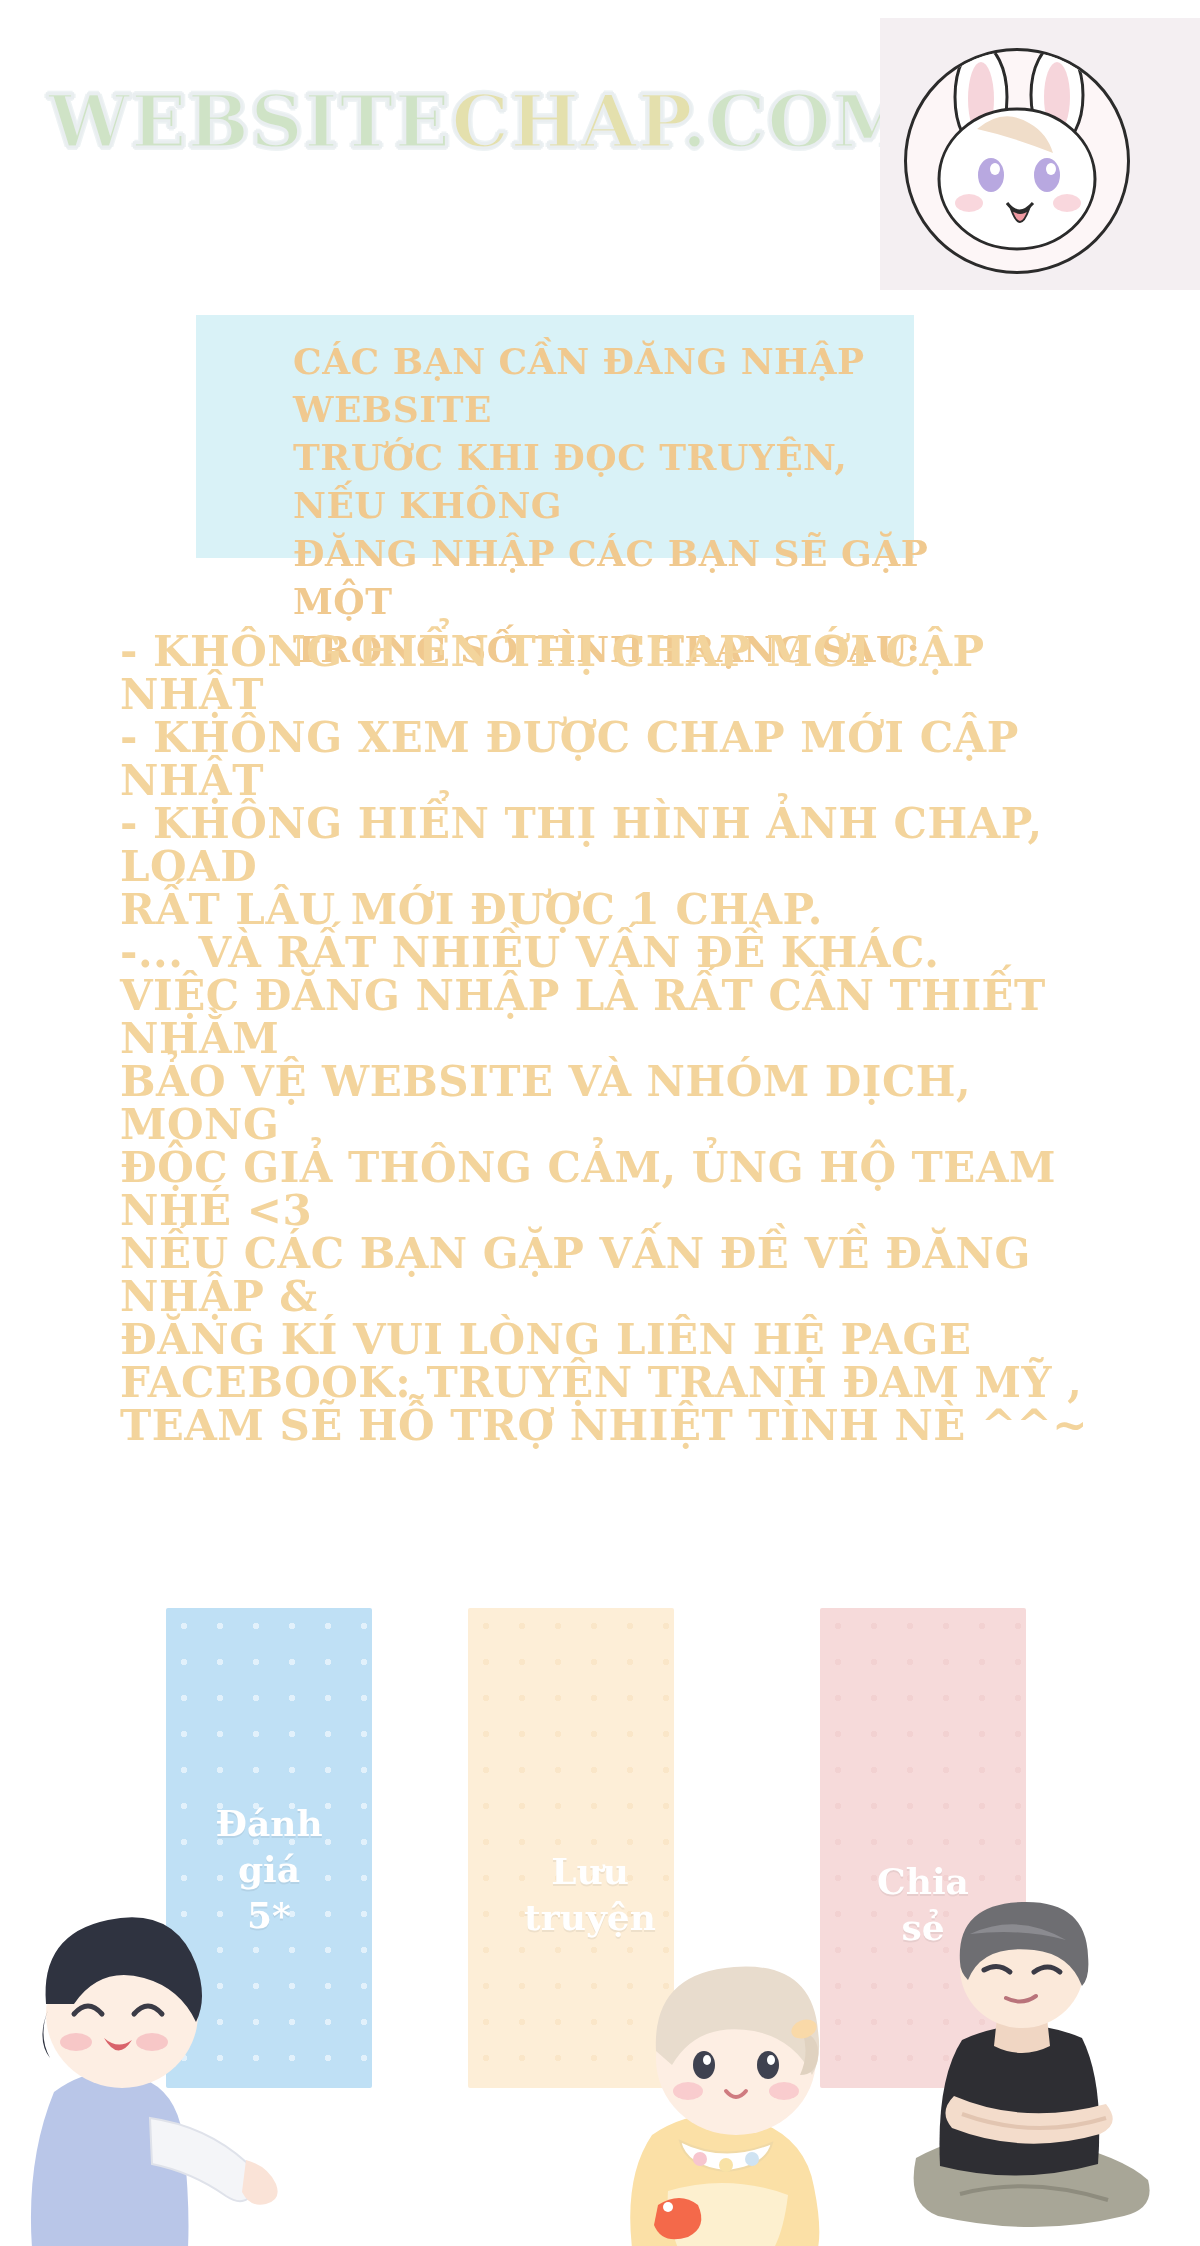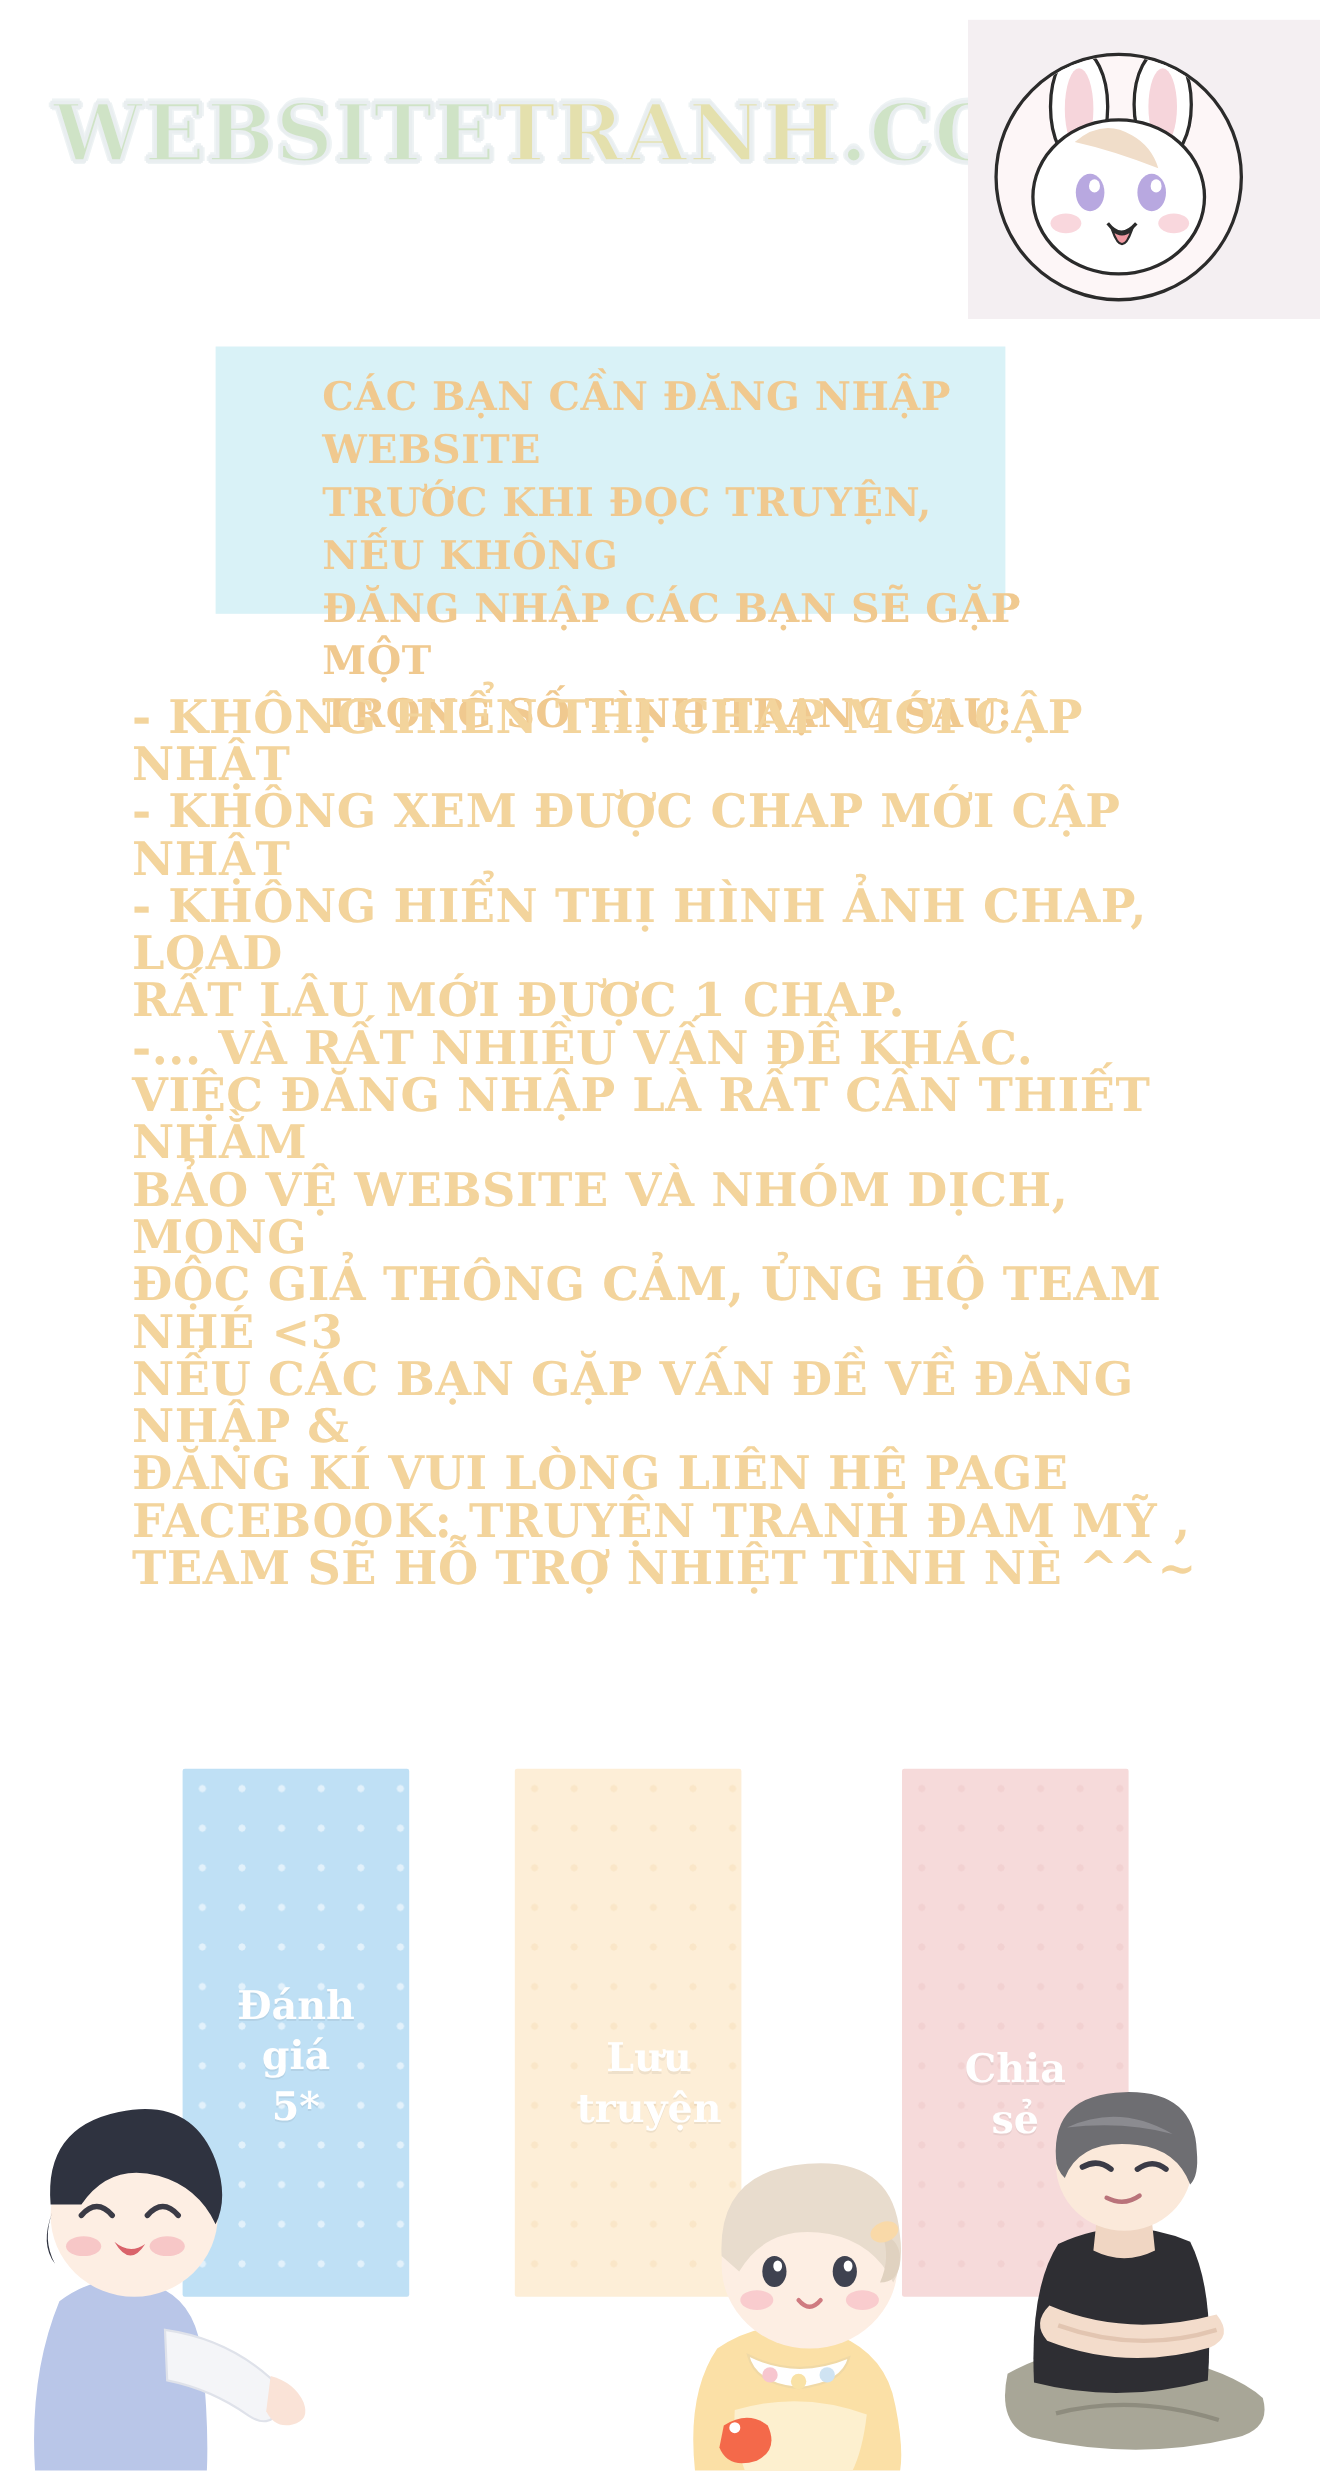--- a/index.html
+++ b/index.html
@@ -157,21 +157,21 @@
   .char-boy   { left: 18px;  top: 1882px; width: 290px; height: 366px; }
   .char-girl  { left: 608px; top: 1955px; width: 270px; height: 293px; }
   .char-man   { left: 900px; top: 1900px; width: 270px; height: 348px; }
 </style>
 </head>
 <body>
 
 <div class="header">
 
   <div class="logo-text">
-    <span class="g1">WEBSITE</span><span class="g2">TRANH</span><span class="g3">.COM</span>
+    <span class="g1">WEBSITE</span><span class="g2">CHAP</span><span class="g3">.COM</span>
   </div>
 
   <div class="avatar-box">
     <div class="avatar-circle">
       <svg class="bunny-svg" width="220" height="220" viewBox="0 0 220 220">
 
         <ellipse cx="74" cy="46" rx="26" ry="52" fill="#ffffff" stroke="#2b2b2b" stroke-width="3"></ellipse>
         <ellipse cx="74" cy="48" rx="13" ry="37" fill="#f6d5db"></ellipse>
         <ellipse cx="150" cy="44" rx="26" ry="50" fill="#ffffff" stroke="#2b2b2b" stroke-width="3"></ellipse>
         <ellipse cx="150" cy="46" rx="13" ry="35" fill="#f6d5db"></ellipse>

